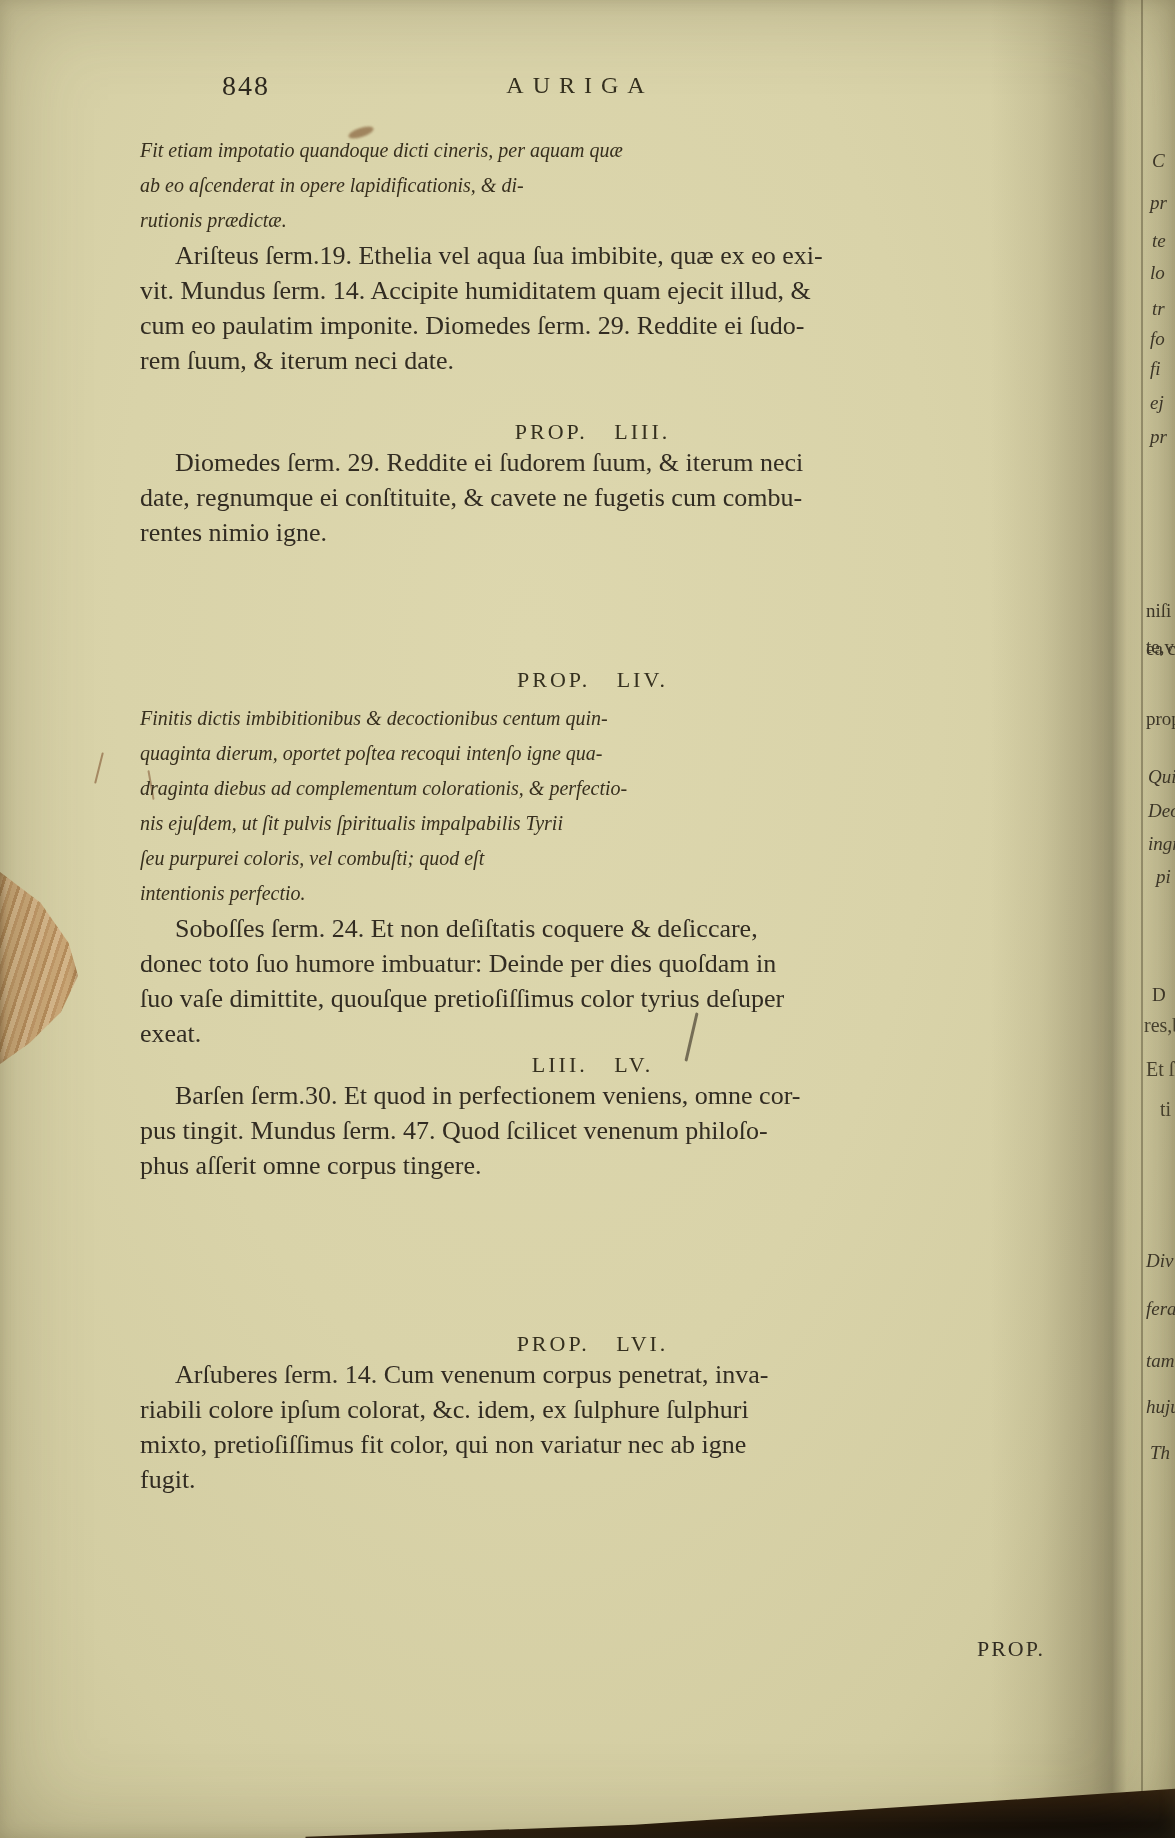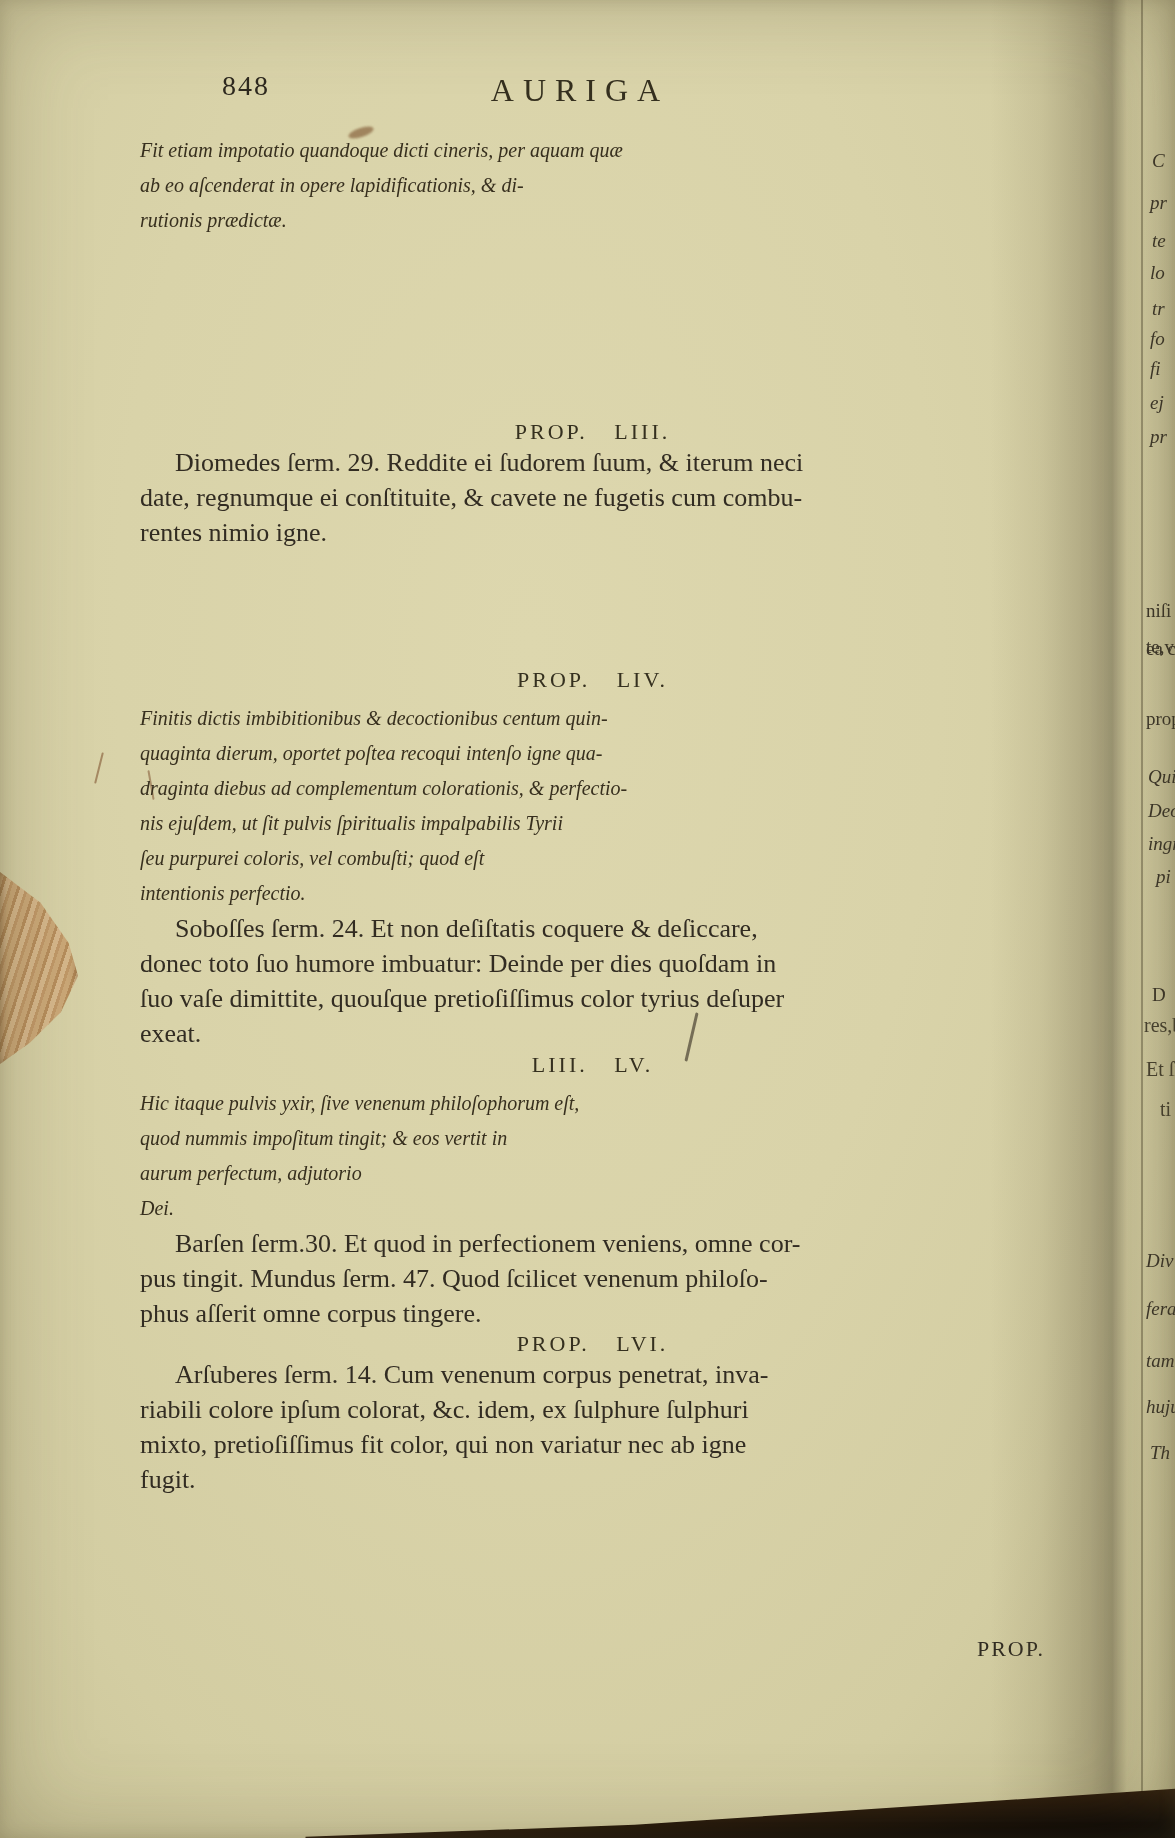--- a/index.html
+++ b/index.html
@@ -10,21 +10,21 @@
       radial-gradient(ellipse at 45% 35%, #ddd7ae 0%, #d9d3a9 45%, #d3cda2 75%, #c9c397 95%, #bfb98d 100%);
     color:#332d23;
   }
   
   .pagenum{
     position:absolute; left:222px; top:70px;
     font-size:28px; letter-spacing:2px; color:#2f2a20;
   }
   .running-head{
     position:absolute; left:140px; top:72px; width:880px;
-    text-align:center; font-size:32px; letter-spacing:9px;
+    text-align:center; font-size:24px; letter-spacing:9px;
     color:#35301f;
   }
   .catchword{
     position:absolute; left:845px; top:1636px; width:200px;
     text-align:right; font-size:22px; letter-spacing:2px; color:#302b21;
   }
   
   .prop-sec{position:absolute; left:140px; width:905px;}
   .prop-h{
     text-align:center; font-size:22px; line-height:27px;
@@ -105,20 +105,24 @@
   <div class="margin-mark-1"></div>
   <div class="margin-mark-2"></div>
 
   <div class="pagenum">848</div>
   <div class="running-head">AURIGA</div>
 
   <section class="prop-sec" style="top:125px">
     <div class="prop-i">Fit etiam impotatio quandoque dicti cineris, per aquam quæ
 ab eo aſcenderat in opere lapidificationis, &amp; di-
 rutionis prædictæ.</div>
+    <div class="prop-c">Ariſteus ſerm.19. Ethelia vel aqua ſua imbibite, quæ ex eo exi-
+vit. Mundus ſerm. 14. Accipite humiditatem quam ejecit illud, &amp;
+cum eo paulatim imponite. Diomedes ſerm. 29. Reddite ei ſudo-
+rem ſuum, &amp; iterum neci date.</div>
   </section>
 
   <section class="prop-sec" style="top:418px">
     <div class="prop-h">PROP. LIII.</div>
     <div class="prop-c">Diomedes ſerm. 29. Reddite ei ſudorem ſuum, &amp; iterum neci
 date, regnumque ei conſtituite, &amp; cavete ne fugetis cum combu-
 rentes nimio igne.</div>
   </section>
 
   <section class="prop-sec" style="top:666px">
@@ -130,24 +134,20 @@
 ſeu purpurei coloris, vel combuſti; quod eſt
 intentionis perfectio.</div>
     <div class="prop-c">Soboſſes ſerm. 24. Et non deſiſtatis coquere &amp; deſiccare,
 donec toto ſuo humore imbuatur: Deinde per dies quoſdam in
 ſuo vaſe dimittite, quouſque pretioſiſſimus color tyrius deſuper
 exeat.</div>
   </section>
 
   <section class="prop-sec" style="top:1051px">
     <div class="prop-h">LIII. LV.</div>
-    <div class="prop-i">Hic itaque pulvis yxir, ſive venenum philoſophorum eſt,
-quod nummis impoſitum tingit; &amp; eos vertit in
-aurum perfectum, adjutorio
-Dei.</div>
     <div class="prop-c">Barſen ſerm.30. Et quod in perfectionem veniens, omne cor-
 pus tingit. Mundus ſerm. 47. Quod ſcilicet venenum philoſo-
 phus aſſerit omne corpus tingere.</div>
   </section>
 
   <section class="prop-sec" style="top:1330px">
     <div class="prop-h">PROP. LVI.</div>
     <div class="prop-c">Arſuberes ſerm. 14. Cum venenum corpus penetrat, inva-
 riabili colore ipſum colorat, &amp;c. idem, ex ſulphure ſulphuri
 mixto, pretioſiſſimus fit color, qui non variatur nec ab igne

